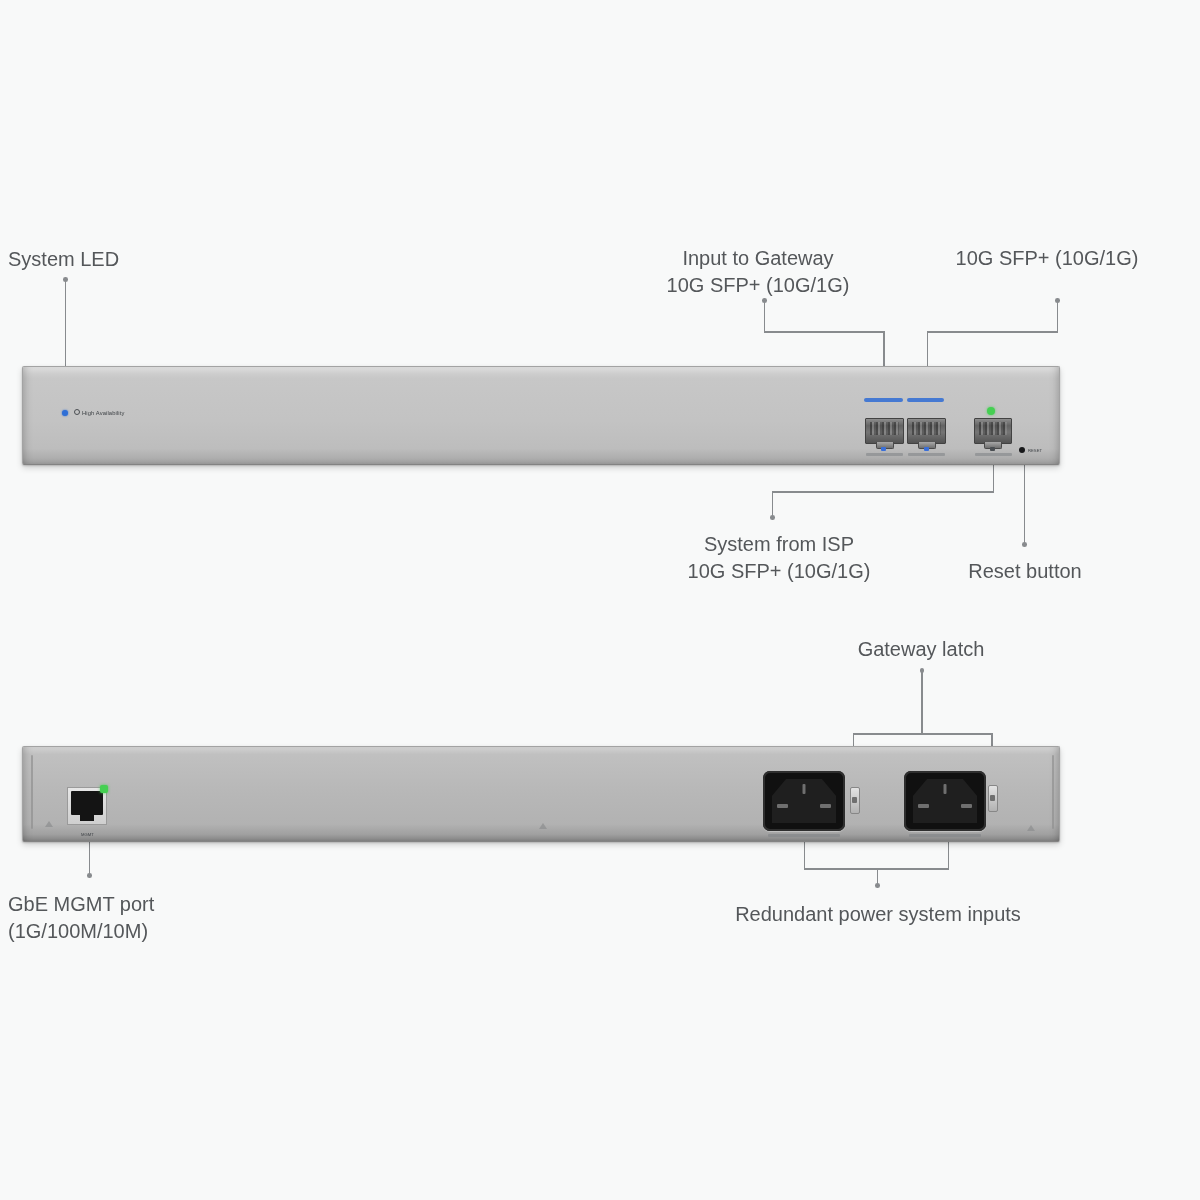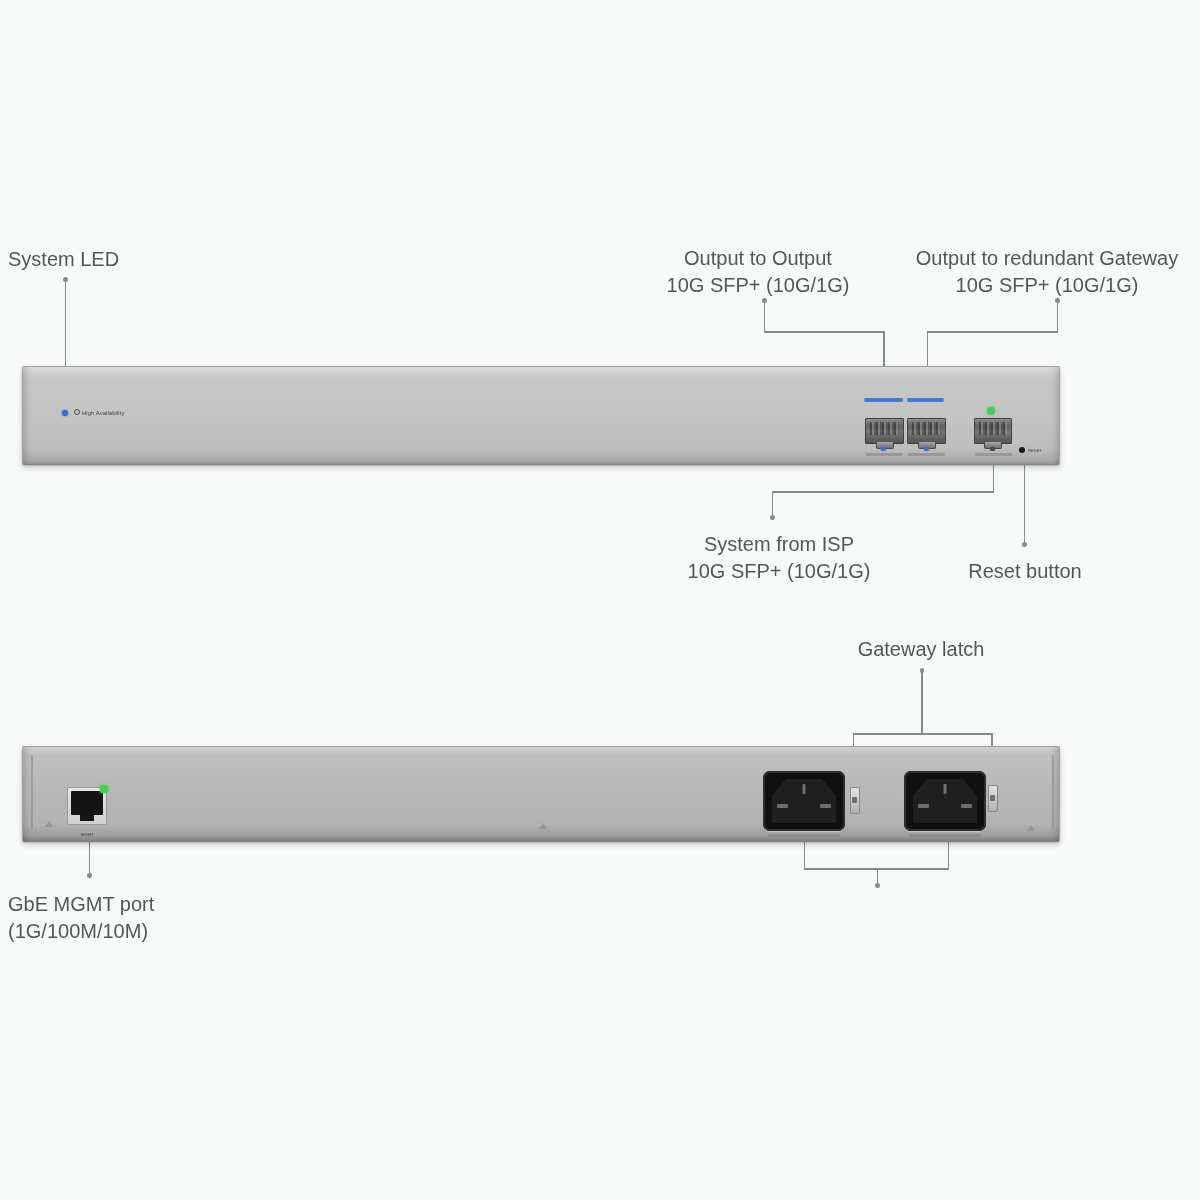--- a/index.html
+++ b/index.html
@@ -77,26 +77,25 @@
 </head>
 <body>
 
 <div class="canvas">
 
   <div class="ann" style="left:8px;top:246px;">
     <div>System LED</div>
   </div>
 
   <div class="ann center" style="left:758px;top:245px;">
-    <div>Output to Output</div>
+    <div>Input to Gateway</div>
     <div>10G SFP+ (10G/1G)</div>
   </div>
 
   <div class="ann center" style="left:1047px;top:245px;">
-    <div>Output to redundant Gateway</div>
     <div>10G SFP+ (10G/1G)</div>
   </div>
 
   <div class="ann center" style="left:779px;top:531px;">
     <div>System from ISP</div>
     <div>10G SFP+ (10G/1G)</div>
   </div>
 
   <div class="ann center" style="left:1025px;top:558px;">
     <div>Reset button</div>
@@ -104,20 +103,23 @@
 
   <div class="ann center" style="left:921px;top:636px;">
     <div>Gateway latch</div>
   </div>
 
   <div class="ann" style="left:8px;top:891px;">
     <div>GbE MGMT port</div>
     <div>(1G/100M/10M)</div>
   </div>
 
+  <div class="ann center" style="left:878px;top:901px;">
+    <div>Redundant power system inputs</div>
+  </div>
 
   <div class="dot" style="left:63px;top:277px;"></div>
   <div class="cl v" style="left:64.5px;top:281px;height:128px;"></div>
 
   <div class="dot" style="left:762px;top:298px;"></div>
   <div class="cl v" style="left:763.5px;top:302px;height:30px;"></div>
   <div class="cl h" style="left:763.5px;top:331px;width:121px;"></div>
   <div class="cl v" style="left:883px;top:331px;height:35px;"></div>
 
   <div class="dot" style="left:1055px;top:298px;"></div>

